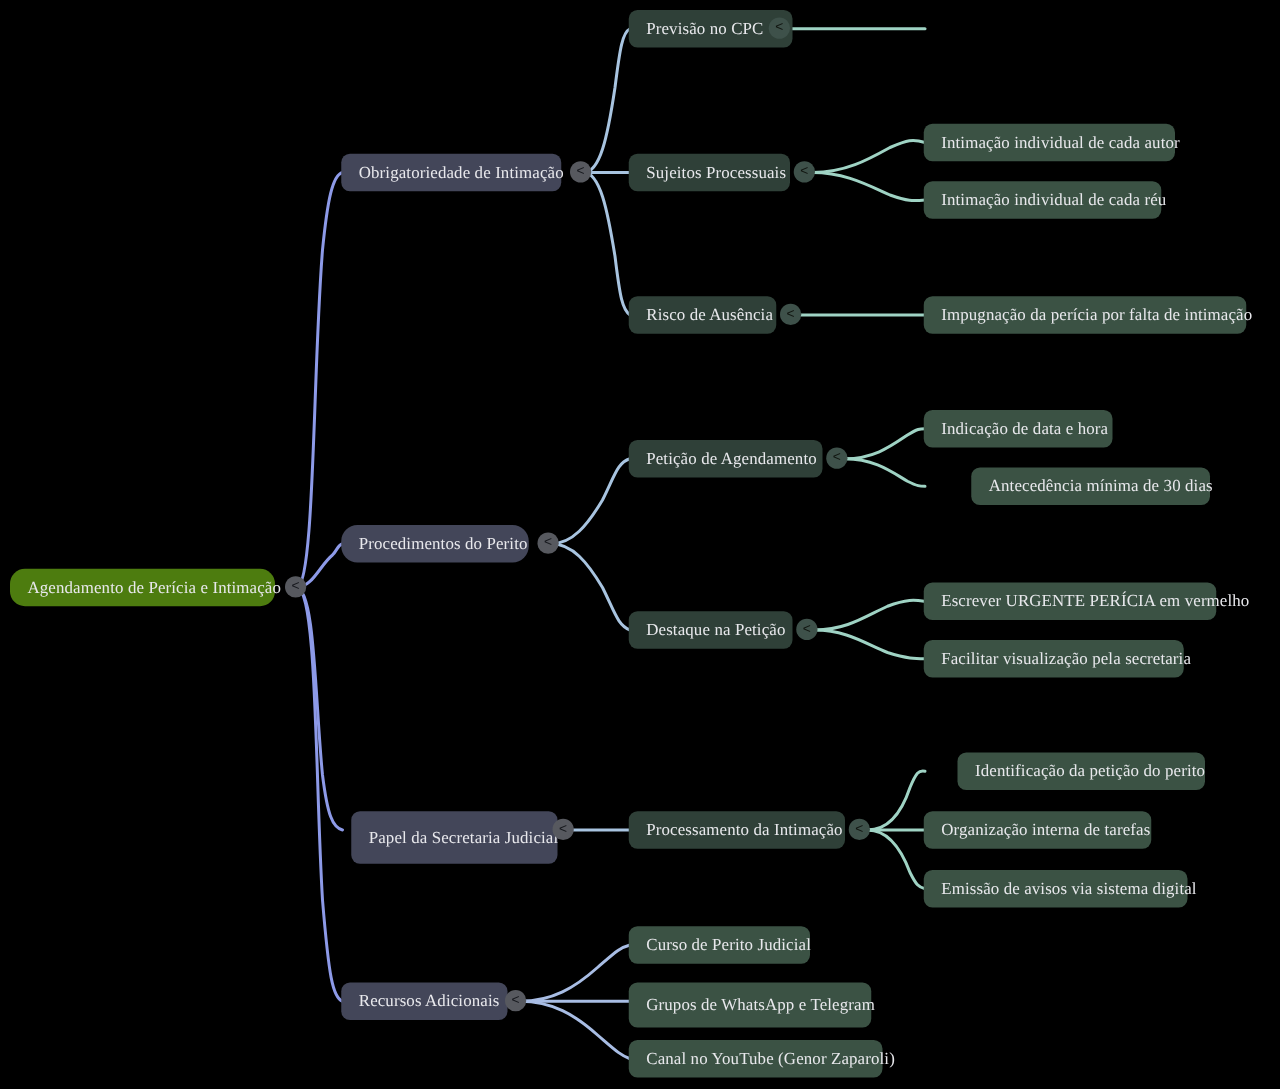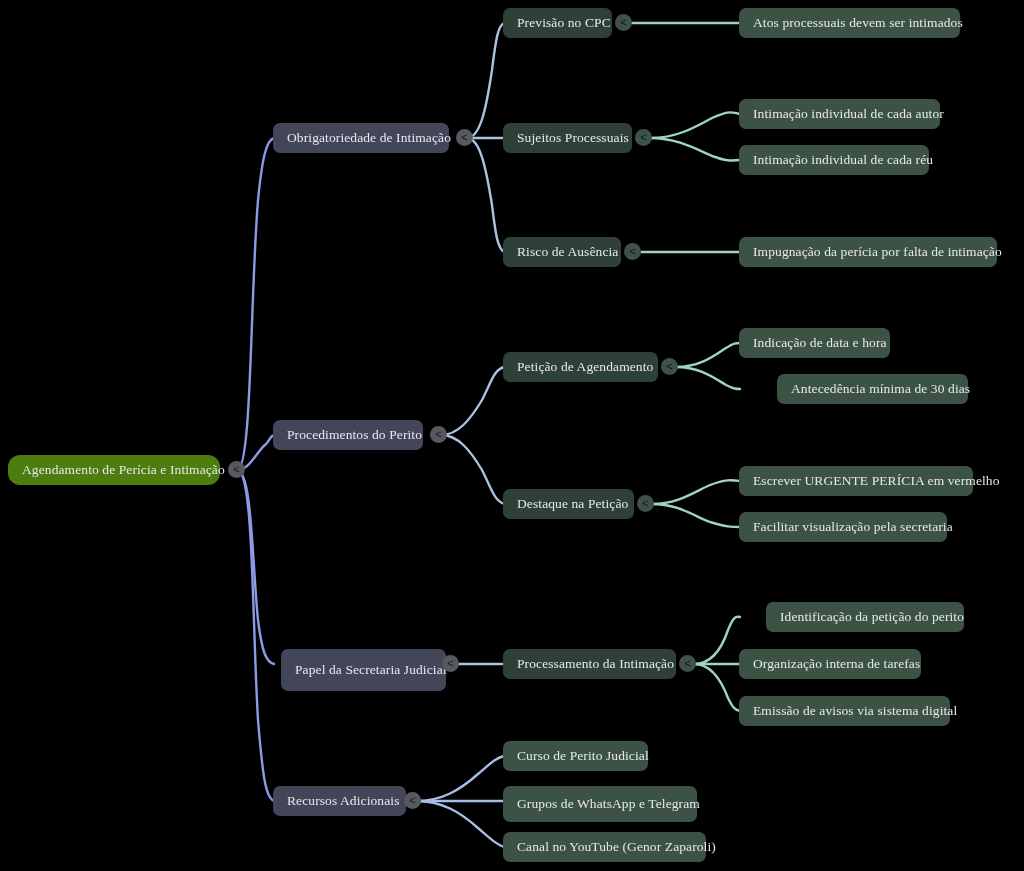--- a/index.html
+++ b/index.html
@@ -101,42 +101,42 @@
     <span>&lt;</span>
   </div>
 
   <div class="node n-l1" style="left:273px;top:123px;width:176px;height:30px;">
     <span>Obrigatoriedade de Intimação</span>
   </div>
   <div class="toggle t-grey" style="left:456px;top:129px;">
     <span>&lt;</span>
   </div>
 
-  <div class="node n-l1" style="left:273px;top:420px;width:150px;height:30px;">
+  <div class="node n-l1" style="left:273px;top:420px;width:150px;height:30px;border-radius:13px;">
     <span>Procedimentos do Perito</span>
   </div>
   <div class="toggle t-grey" style="left:430px;top:426px;">
     <span>&lt;</span>
   </div>
 
   <div class="node n-l1" style="left:281px;top:649px;width:165px;height:42px;">
     <span>Papel da Secretaria Judicial</span>
   </div>
   <div class="toggle t-grey" style="left:442px;top:655px;">
     <span>&lt;</span>
   </div>
 
   <div class="node n-l1" style="left:273px;top:786px;width:133px;height:30px;">
     <span>Recursos Adicionais</span>
   </div>
   <div class="toggle t-grey" style="left:404px;top:792px;">
     <span>&lt;</span>
   </div>
 
-  <div class="node n-l2" style="left:503px;top:8px;width:109px;height:30px;">
+  <div class="node n-l2" style="left:503px;top:8px;width:131px;height:30px;">
     <span>Previsão no CPC</span>
   </div>
   <div class="toggle t-green" style="left:615px;top:14px;">
     <span>&lt;</span>
   </div>
 
   <div class="node n-l2" style="left:503px;top:123px;width:129px;height:30px;">
     <span>Sujeitos Processuais</span>
   </div>
   <div class="toggle t-green" style="left:635px;top:129px;">
@@ -164,23 +164,20 @@
     <span>&lt;</span>
   </div>
 
   <div class="node n-l2" style="left:503px;top:649px;width:173px;height:30px;">
     <span>Processamento da Intimação</span>
   </div>
   <div class="toggle t-green" style="left:679px;top:655px;">
     <span>&lt;</span>
   </div>
 
-  <div class="node n-leaf" style="left:739px;top:8px;width:221px;height:30px;">
-    <span>Atos processuais devem ser intimados</span>
-  </div>
 
   <div class="node n-leaf" style="left:739px;top:99px;width:201px;height:30px;">
     <span>Intimação individual de cada autor</span>
   </div>
   <div class="node n-leaf" style="left:739px;top:145px;width:190px;height:30px;">
     <span>Intimação individual de cada réu</span>
   </div>
 
   <div class="node n-leaf" style="left:739px;top:237px;width:258px;height:30px;">
     <span>Impugnação da perícia por falta de intimação</span>

